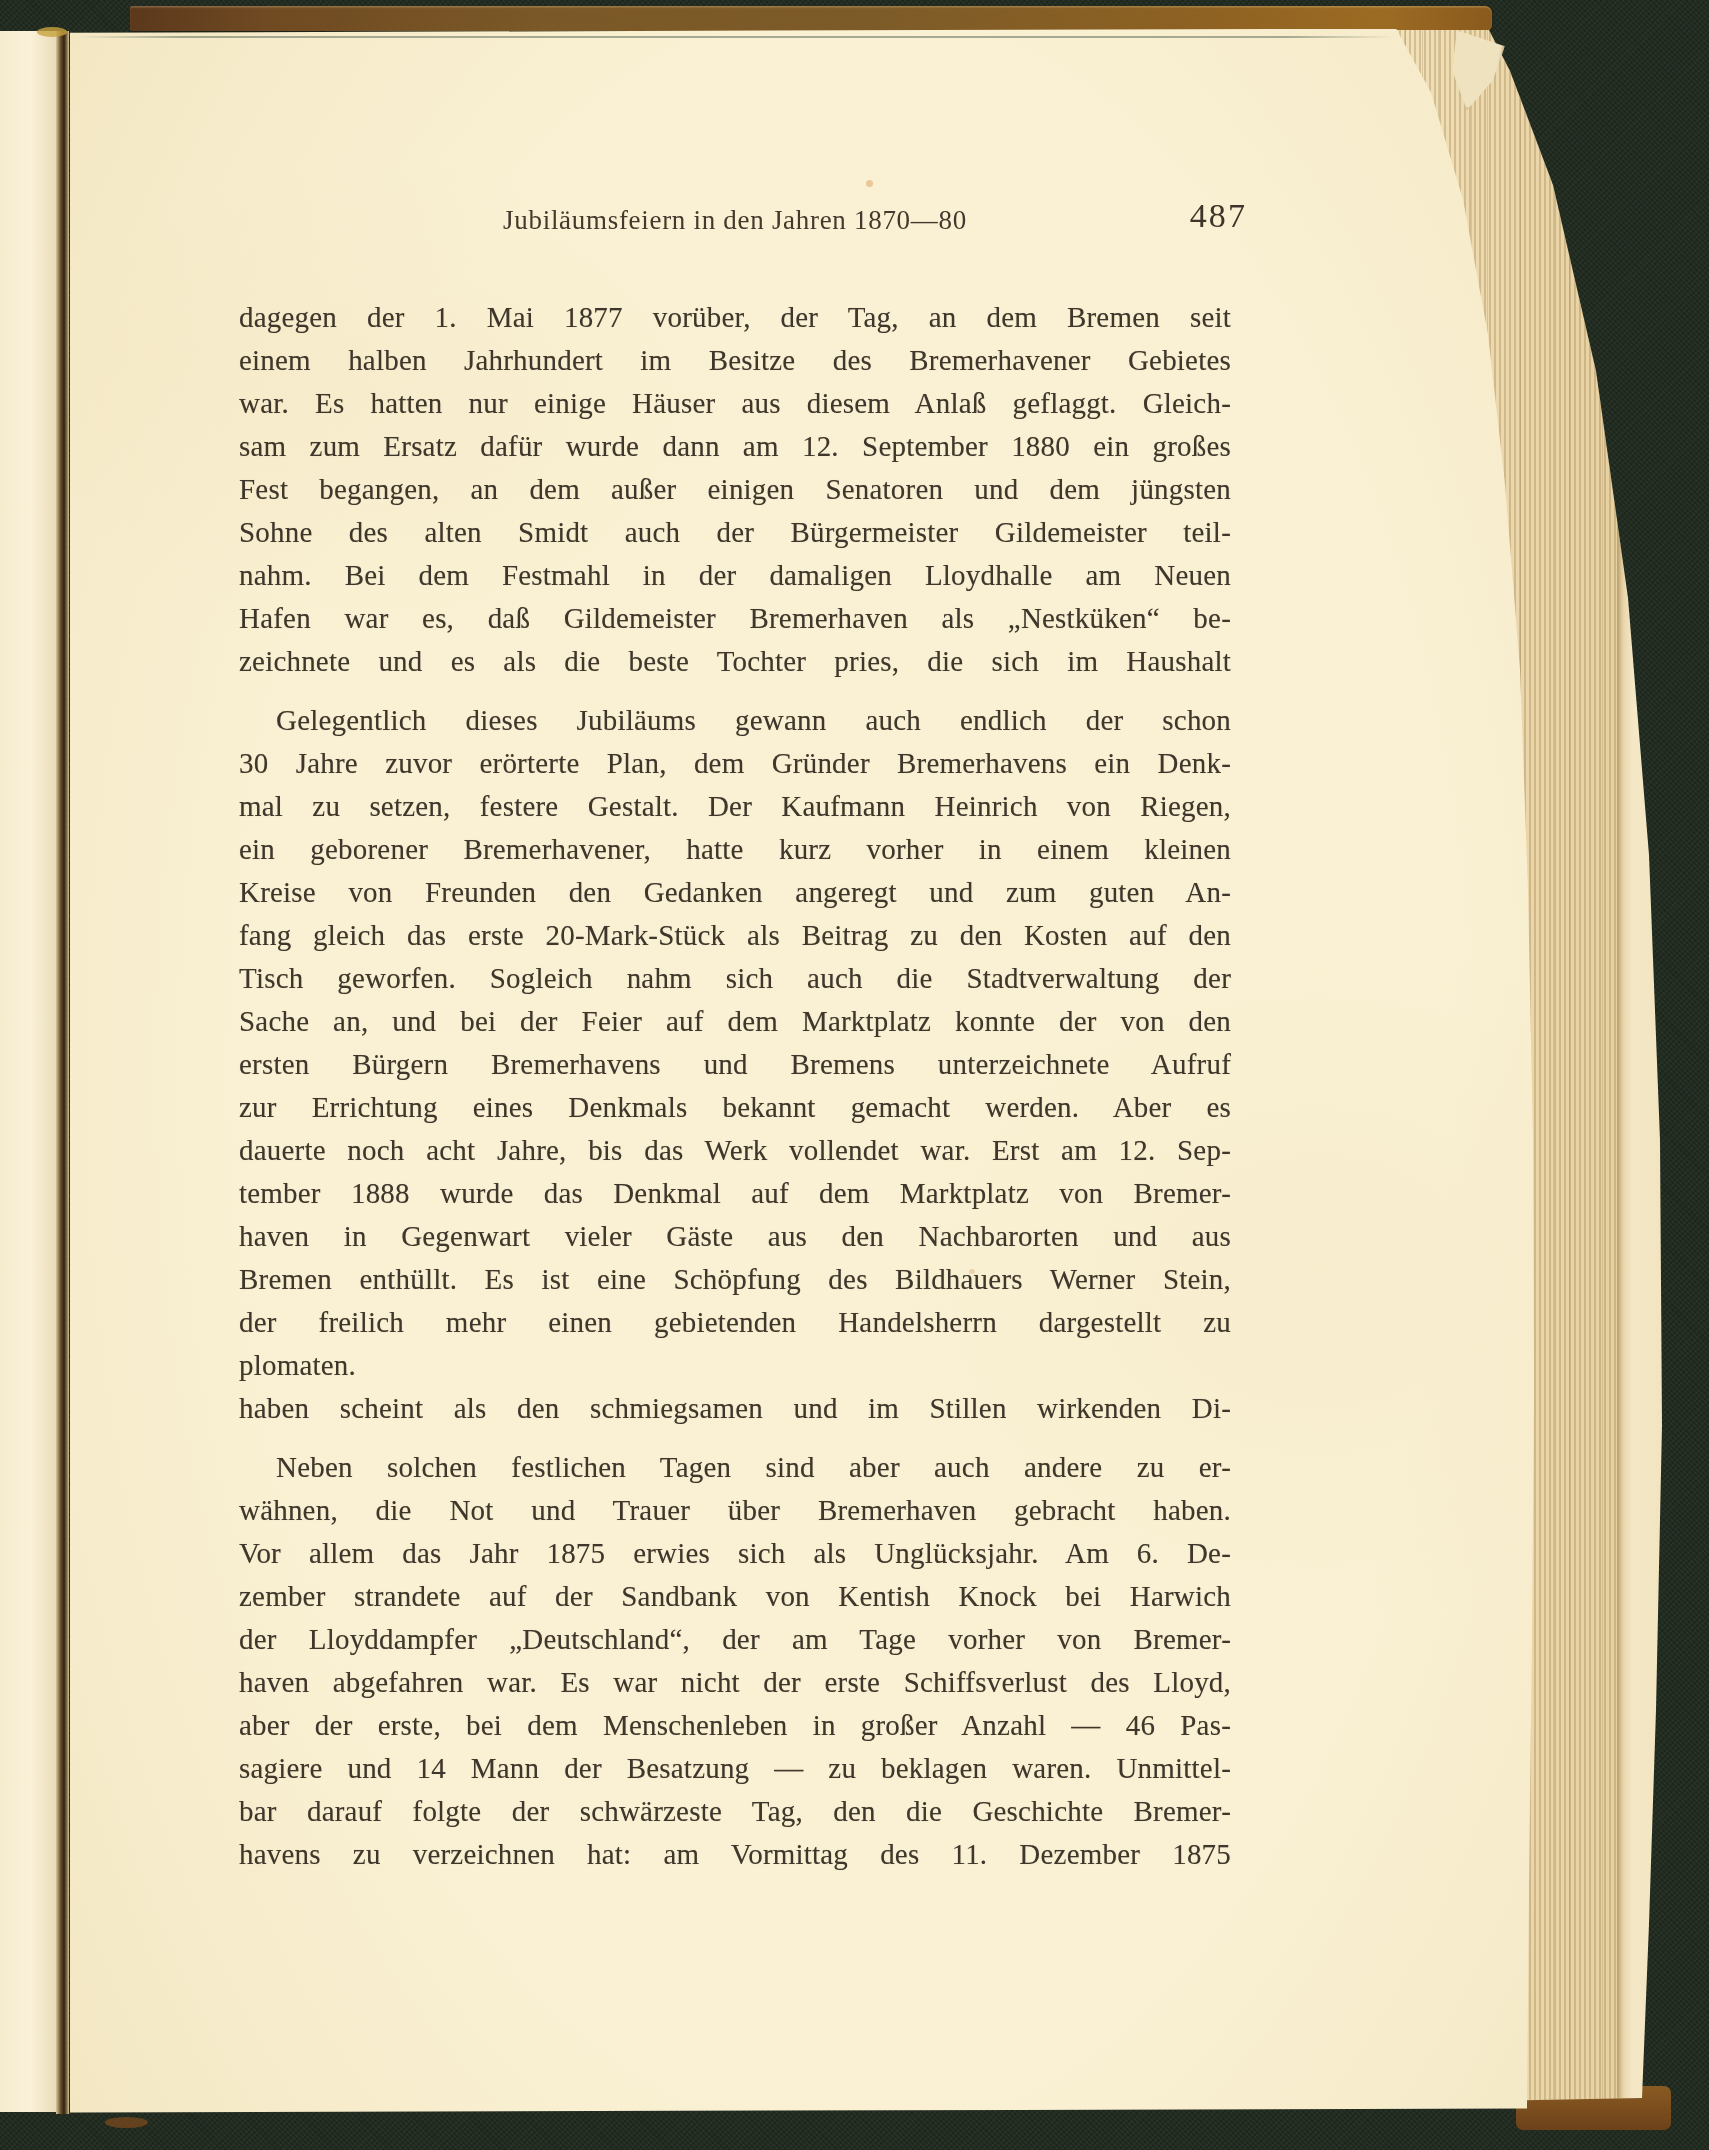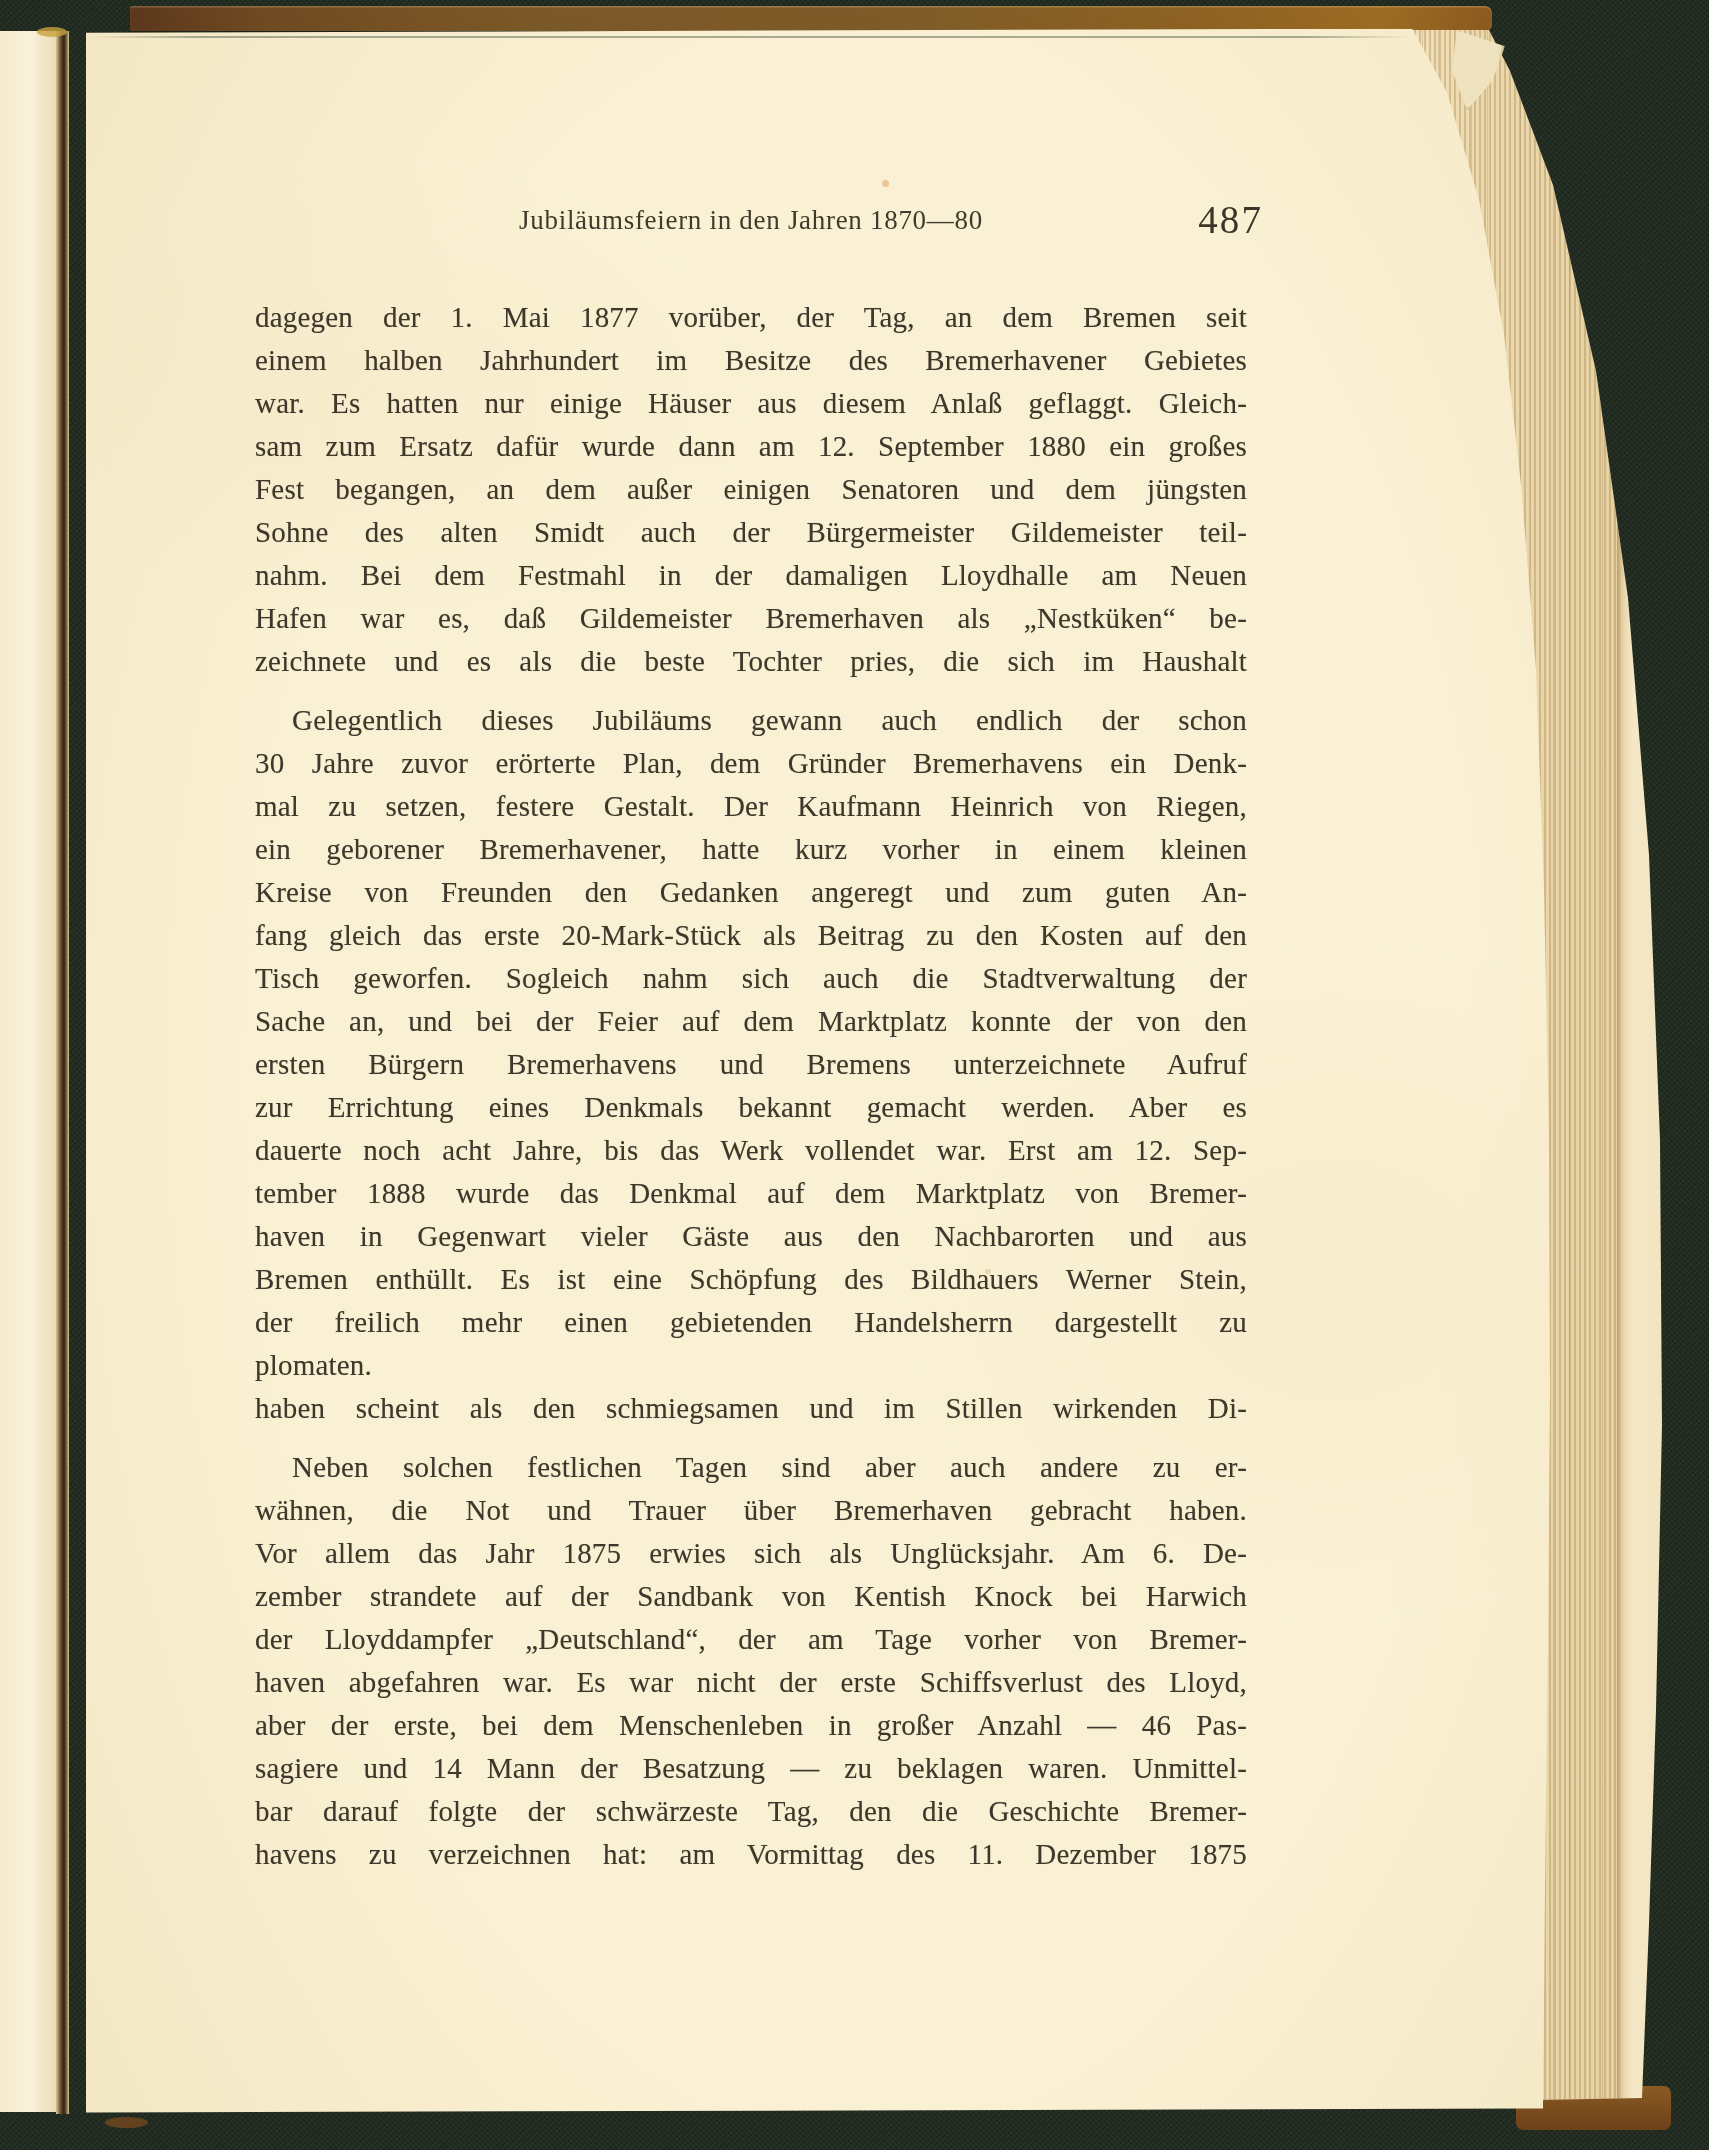--- a/index.html
+++ b/index.html
@@ -49,41 +49,41 @@
     background:linear-gradient(180deg,#8a5a22,#6d421a);border-radius:7.1px;
   }
   .torn-flap{
     position:absolute;left:1448px;top:33px;width:53px;height:78px;
     background:#efe2bf;
     clip-path:polygon(6% 0%,100% 12%,86% 58%,46% 100%,8% 52%);
     transform:rotate(8deg);
     box-shadow:inset -2.1px -2.1px 2.8px rgba(140,110,60,.5);
   }
   .page{
-    position:absolute;left:86px;top:28.5px;width:1561px;height:2087px;
+    position:absolute;left:70px;top:28.5px;width:1561px;height:2087px;
     background:
       radial-gradient(ellipse 499px 356px at 20% 18%, rgba(214,176,110,0.07), rgba(0,0,0,0) 70%),
       radial-gradient(ellipse 641px 499px at 80% 60%, rgba(210,170,100,0.06), rgba(0,0,0,0) 70%),
       radial-gradient(ellipse 997px 1710px at 50% 50%, #faf1d4 60%, #f3e7c3 100%);
     clip-path:polygon(0px 4.3px,1326px 0px,1361px 64px,1393px 171px,1418px 306px,1435px 456px,1450px 641px,1458px 862px,1463px 1111px,1464px 1361px,1462px 1610px,1459px 1859px,1457px 2080px,0px 2084px);
   }
   .top-sheet-line{
     position:absolute;left:5.7px;top:7.8px;width:1318px;height:2.1px;
     background:linear-gradient(90deg,rgba(96,112,92,0.0),rgba(96,112,92,0.55) 8%,rgba(96,112,92,0.55) 92%,rgba(96,112,92,0));
   }
   .stain-a{position:absolute;left:796px;top:151px;width:7.1px;height:7.1px;border-radius:50%;background:rgba(205,120,40,.35);}
   .stain-b{position:absolute;left:899px;top:1240px;width:5.7px;height:5.7px;border-radius:50%;background:rgba(180,110,50,.22);}
   
   .running-header{
     position:absolute;left:153px;top:176px;width:1024px;height:44px;
     font-size:27px;color:#43392c;letter-spacing:0.7px;
   }
   .running-header .title{display:block;text-align:center;}
   .running-header .folio{
-    position:absolute;right:0;top:-7.1px;font-size:39px;letter-spacing:2.1px;color:#3e352a;
+    position:absolute;right:0;top:-7.1px;font-size:34px;letter-spacing:2.1px;color:#3e352a;
   }
   .text-block{
     position:absolute;left:153px;top:251px;width:1024px;
     font-size:29px;line-height:43px;color:#3f372b;letter-spacing:0.2px;
     text-shadow:0 0 0.7px rgba(63,55,43,0.35);
   }
   .para{margin:16px;}
   .line{text-align:justify;text-align-last:justify;text-justify:inter-word;}
   .line.flush{text-align-last:left;}
   .line.indent{text-indent:37px;}

